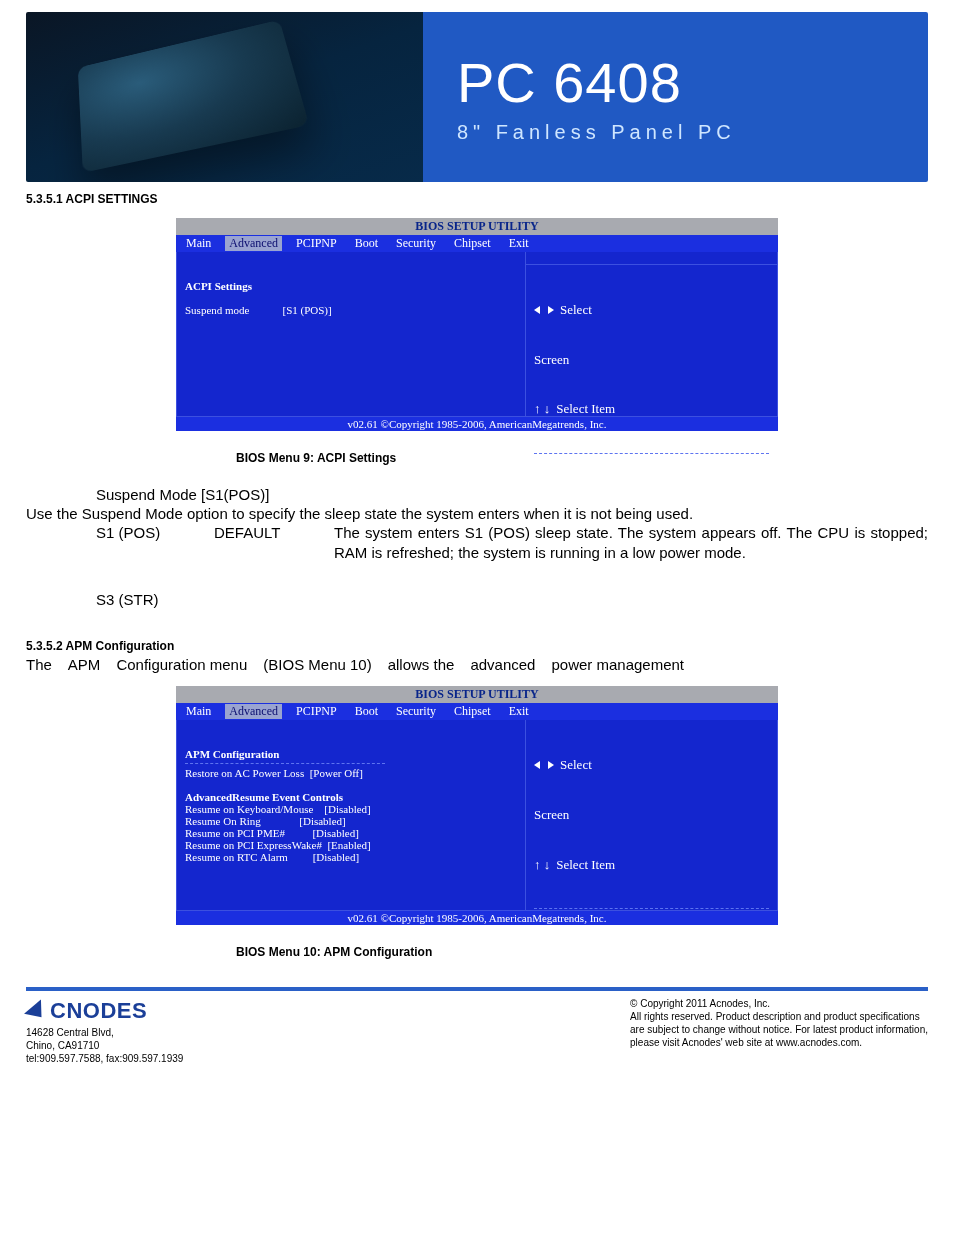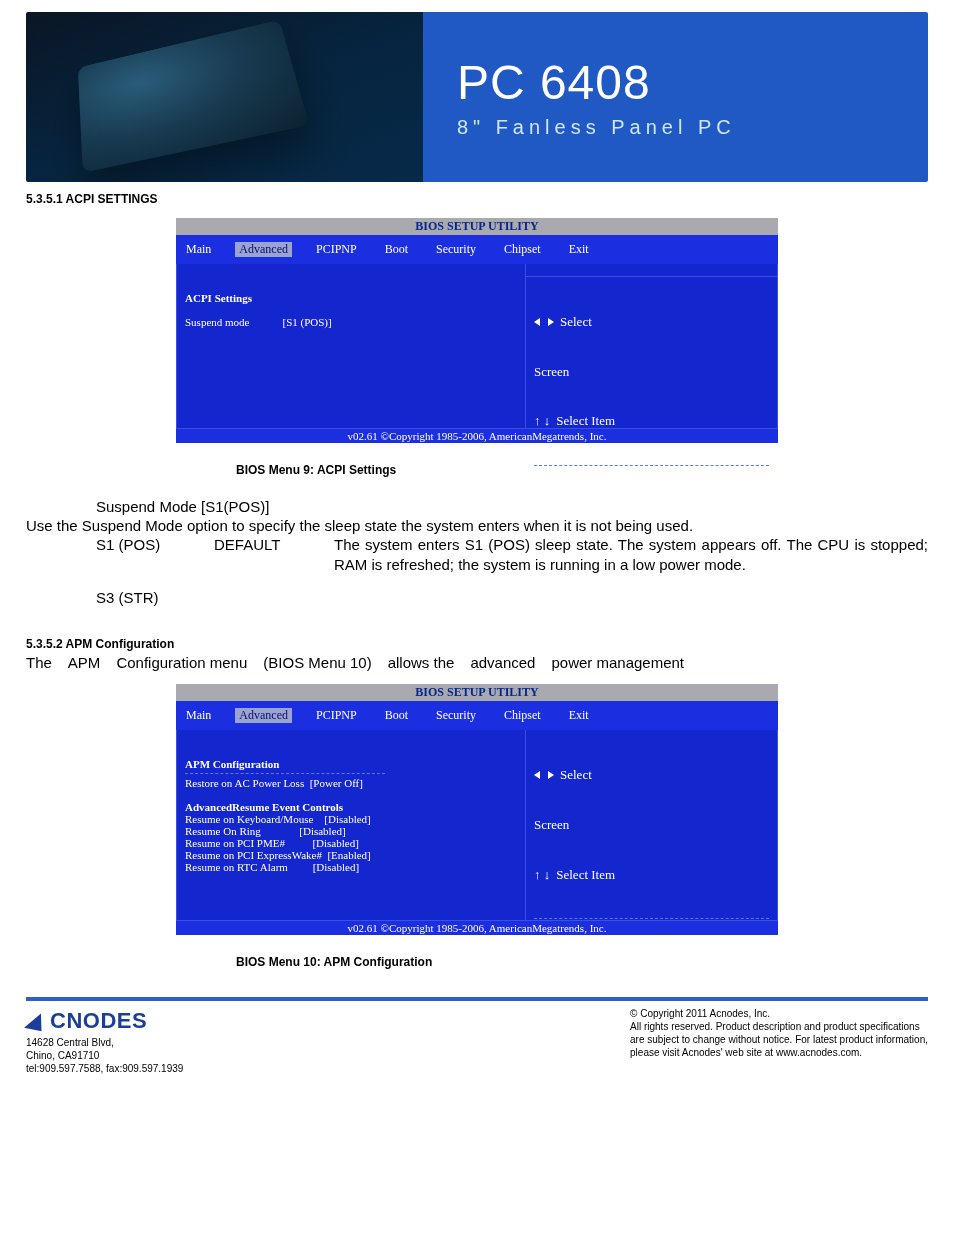--- a/index.html
+++ b/index.html
@@ -39,21 +39,21 @@
   .banner-right {
     flex: 1;
     background: #2059c3;
     display: flex;
     flex-direction: column;
     justify-content: center;
     padding-left: 34px;
     color: #fff;
   }
   .banner-title {
-    font-size: 48px;
+    font-size: 56px;
     font-weight: 400;
     letter-spacing: 1px;
     margin: 0 0 6px 0;
     font-family: "Segoe UI", Arial, sans-serif;
   }
   .banner-sub {
     font-size: 20px;
     color: #cfe6ff;
     letter-spacing: 5px;
     font-family: "Segoe UI", Arial, sans-serif;
@@ -98,22 +98,22 @@
     background: #a8aab0;
     color: #08258a;
     text-align: center;
     padding: 1px 0;
     font-weight: bold;
   }
   .bios-menubar {
     background: #1b2fe0;
     color: #fff;
     display: flex;
-    padding: 7px 6px;
-    gap: 20px;
+    padding: 1px 6px;
+    gap: 10px;
   }
   .bios-menubar span { padding: 0 4px; }
   .bios-menubar .sel {
     background: #9aa4d0;
     color: #0b0d6f;
     padding: 0 4px;
   }
   .bios-body {
     display: flex;
     height: 164px;
@@ -188,21 +188,21 @@
   .footer {
     display: flex;
     justify-content: space-between;
     align-items: flex-start;
     font-size: 10px;
     line-height: 1.3;
   }
   .footer-left { display: flex; flex-direction: column; }
   .logo {
     display: flex;
-    align-items: center;
+    align-items: flex-start;
     font-weight: 900;
     letter-spacing: 0.5px;
   }
   .logo-check {
     width: 22px; height: 22px;
     position: relative;
     margin-right: 2px;
   }
   .logo-check::before {
     content: "";
@@ -275,21 +275,21 @@
 
   <div class="indent-block body-text">Suspend Mode [S1(POS)]</div>
   <div class="body-text">Use the Suspend Mode option to specify the sleep state the system enters when it is not being used.</div>
 
   <div class="indent-block body-text">
     <div class="def-row">
       <div class="def-col1">S1 (POS)</div>
       <div class="def-col2">DEFAULT</div>
       <div class="def-col3">The system enters S1 (POS) sleep state. The system appears off. The CPU is stopped; RAM is refreshed; the system is running in a low power mode.</div>
     </div>
-    <div class="def-row" style="margin-top:14px;">
+    <div class="def-row" style="margin-top:28px;">
       <div class="def-col1">S3 (STR)</div>
       <div class="def-col2"></div>
       <div class="def-col3"></div>
     </div>
   </div>
 
   <div style="height:24px"></div>
 
   <div class="section-head">5.3.5.2 APM Configuration</div>
   <div class="config-line body-text">

